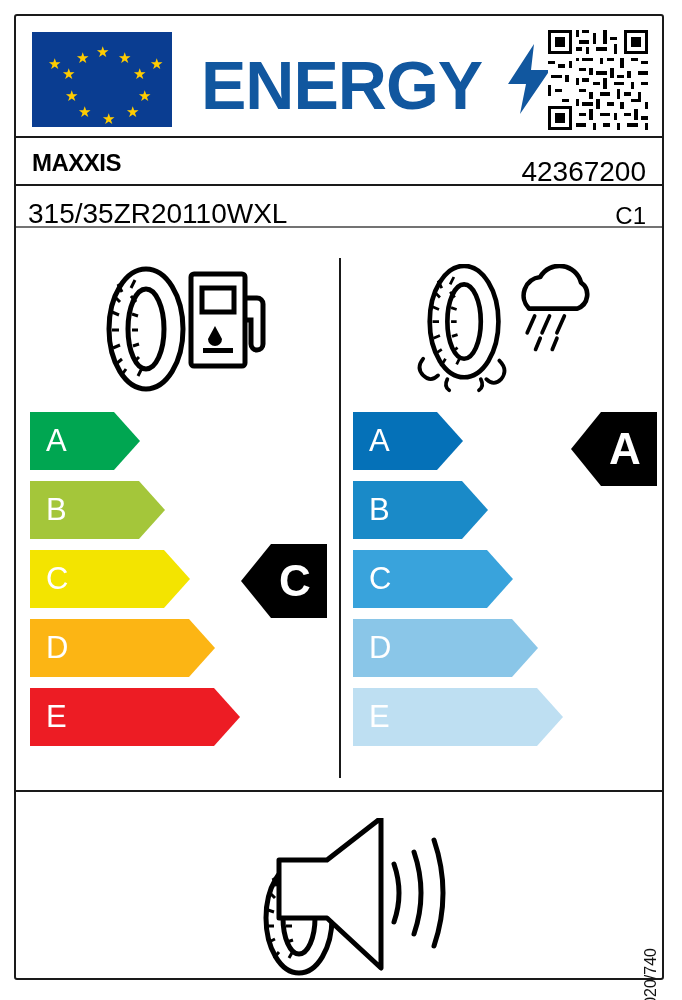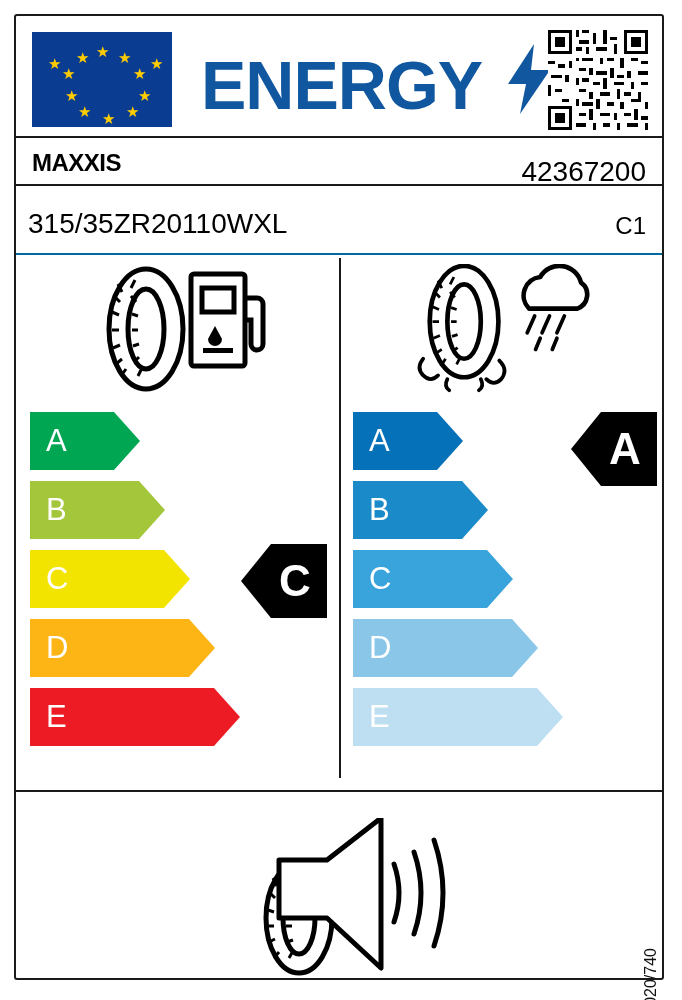--- a/index.html
+++ b/index.html
@@ -94,24 +94,23 @@
     position: absolute;
     right: 16px; top: 18px;
     font-size: 28px;
   }
 
   
   .size-row {
     position: absolute;
     left: 0; top: 170px;
     width: 100%;
-    height: 59px;
+    height: 42px;
     box-sizing: border-box;
-    border-bottom: 2px solid #0369a1;
-    margin-top: 10px;
+    border-bottom: 2px solid #737373;
   }
   .tyre-size {
     position: absolute;
     left: 12px; top: 12px;
     font-size: 28px;
   }
   .tyre-class {
     position: absolute;
     right: 16px; top: 16px;
     font-size: 24px;

